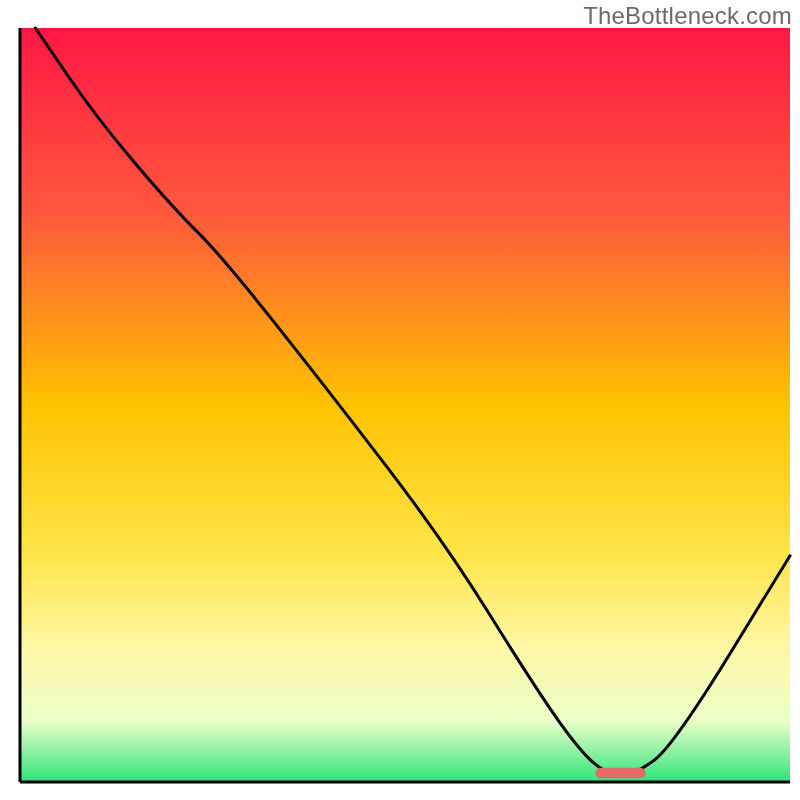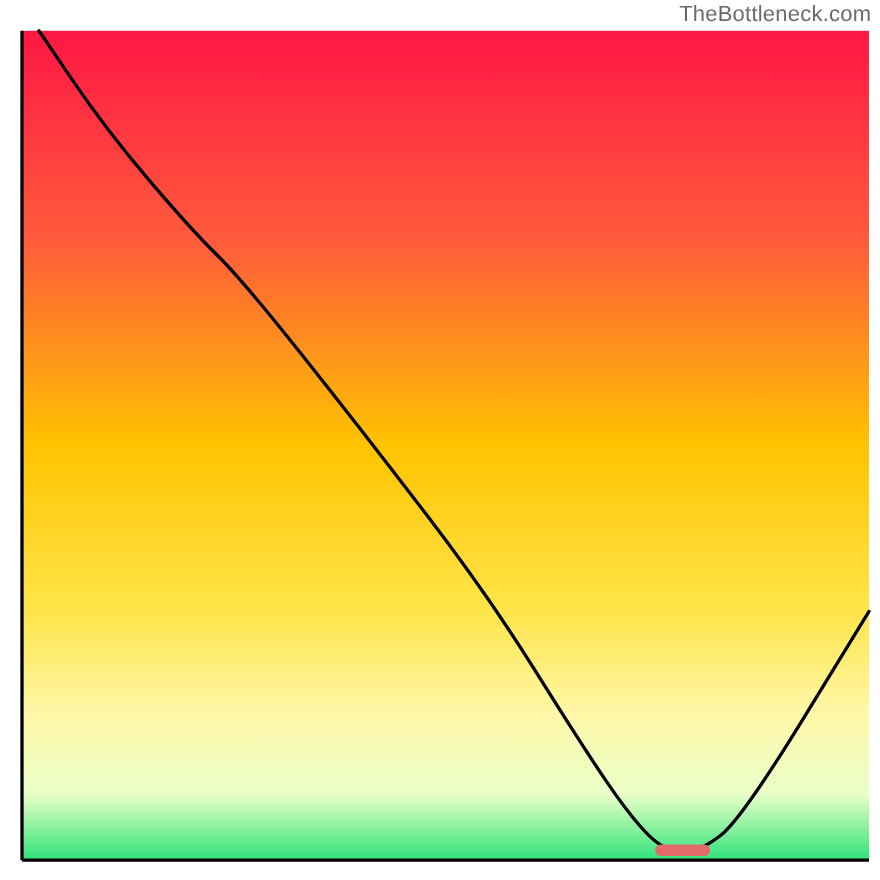--- a/index.html
+++ b/index.html
@@ -9,21 +9,21 @@
     height: 800px;
     background: #ffffff;
     font-family: Arial, Helvetica, sans-serif;
     position: relative;
   }
   .watermark {
     position: absolute;
     top: 2px;
     right: 8px;
     color: #6a6a6a;
-    font-size: 20px;
+    font-size: 24px;
     font-weight: 500;
     letter-spacing: 0.2px;
   }
   .chart-wrap {
     position: absolute;
     left: 0;
     top: 0;
     width: 800px;
     height: 800px;
   }

